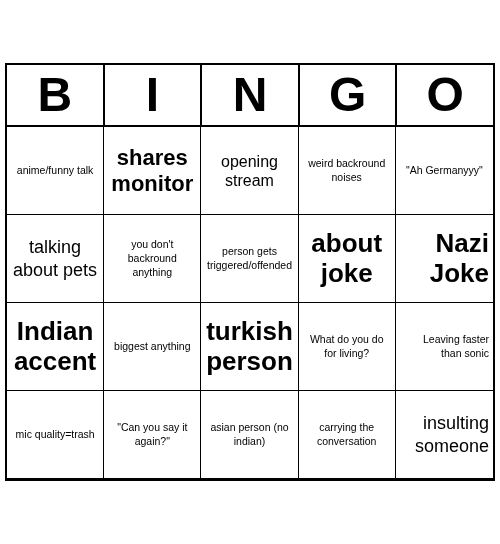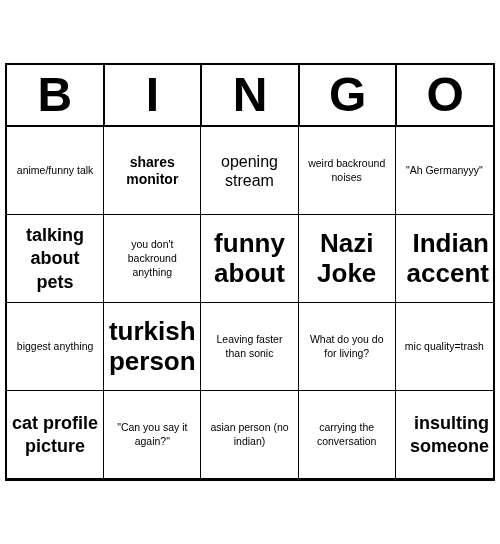--- a/index.html
+++ b/index.html
@@ -56,24 +56,24 @@
     .bingo-cell:nth-child(n+21) {
       border-bottom: none;
     }
     .bingo-cell.large-text {
       font-size: 26px;
       font-weight: bold;
       line-height: 1.15;
     }
     .bingo-cell.medium-text {
       font-size: 18px;
-      font-weight: bold;
+      font-weight: normal;
     }
     .bingo-cell.shares-monitor {
-      font-size: 14px;
+      font-size: 22px;
       font-weight: bold;
       line-height: 1.2;
     }
     .bingo-cell.ill-come-back {
       font-size: 20px;
       font-weight: bold;
       line-height: 1.2;
     }
     .bingo-cell.opening-stream {
       font-size: 16px;
@@ -96,27 +96,27 @@
     <div class="bingo-header-cell">O</div>
   </div>
   <div class="bingo-grid" id="bingo-grid">
   <div class="bingo-cell small-text">anime/funny talk</div>
       <div class="bingo-cell shares-monitor">shares monitor</div>
       <div class="bingo-cell opening-stream">opening stream</div>
       <div class="bingo-cell small-text">weird backround noises</div>
       <div class="bingo-cell small-text">"Ah Germanyyy"</div>
       <div class="bingo-cell medium-text">talking about pets</div>
       <div class="bingo-cell small-text">you don't backround anything</div>
-      <div class="bingo-cell large-text">funny about</div>
+      <div class="bingo-cell small-text">person gets triggered/offended</div>
+      <div class="bingo-cell large-text">about joke</div>
       <div class="bingo-cell large-text">Nazi Joke</div>
       <div class="bingo-cell large-text">Indian accent</div>
       <div class="bingo-cell small-text">biggest anything</div>
       <div class="bingo-cell large-text">turkish person</div>
+      <div class="bingo-cell small-text">What do you do for living?</div>
       <div class="bingo-cell small-text">Leaving faster than sonic</div>
-      <div class="bingo-cell small-text">What do you do for living?</div>
       <div class="bingo-cell small-text">mic quality=trash</div>
-      <div class="bingo-cell medium-text">cat profile picture</div>
       <div class="bingo-cell small-text">"Can you say it again?"</div>
       <div class="bingo-cell small-text">asian person (no indian)</div>
       <div class="bingo-cell small-text">carrying the conversation</div>
       <div class="bingo-cell medium-text">insulting someone</div>
     </div>
 </div>
 
 </body></html>

